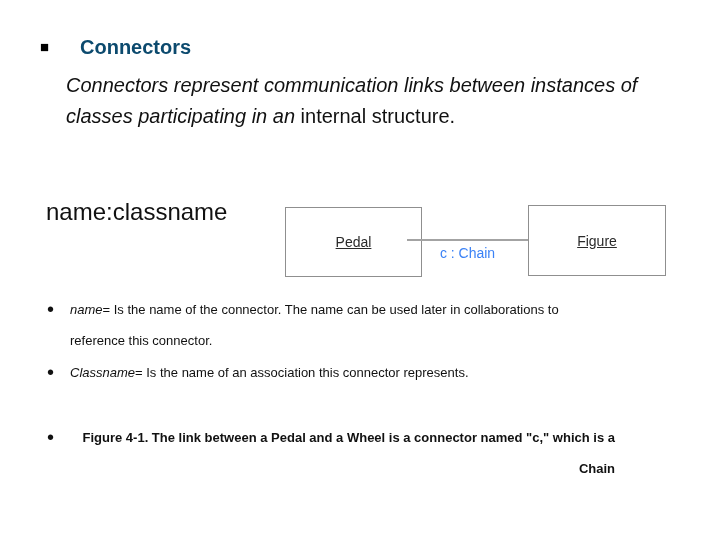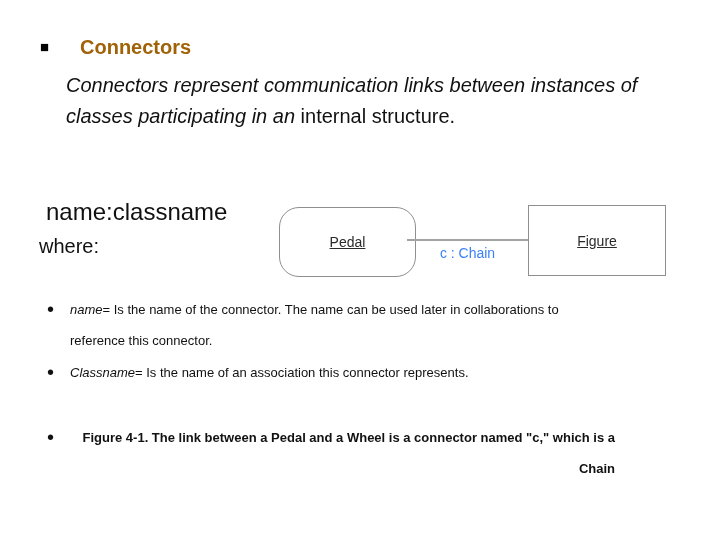--- a/index.html
+++ b/index.html
@@ -3,33 +3,33 @@
 <meta charset="utf-8">
 <style>
   html,body{margin:0;padding:0;background:#fff;}
   .slide{
     position:relative;width:720px;height:540px;background:#ffffff;overflow:hidden;
     font-family:"Liberation Sans",sans-serif;color:#111;
   }
   .slide p{margin:0;}
   .heading{position:absolute;left:40px;top:32px;display:flex;align-items:center;}
   .sq{font-size:15px;line-height:30px;color:#000;width:40px;display:inline-block;}
-  .htext{font-weight:bold;font-size:20px;line-height:30px;color:#a16207;}
+  .htext{font-weight:bold;font-size:20px;line-height:30px;color:#0c4a6e;}
   .para{position:absolute;left:66px;width:585px;font-size:20px;line-height:31px;}
   .intro{top:70px;}
   .note{top:134px;}
   .em{font-style:italic;}
   .syntax{position:absolute;left:46px;top:197px;font-size:24px;line-height:30px;}
   .where{position:absolute;left:39px;top:231px;font-size:20px;line-height:30px;}
   .figure{position:absolute;left:267px;top:204px;width:404px;height:75px;}
   .classbox{
     position:absolute;background:#fff;border:1.5px solid #8f8f8f;
     display:flex;align-items:center;justify-content:center;
   }
-  .classbox.leftbox{left:12px;top:3px;width:135px;height:68px;border-radius:20px;}
+  .classbox.leftbox{left:18px;top:3px;width:135px;height:68px;}
   .classbox.rightbox{left:261px;top:1px;width:136px;height:69px;}
   .clabel{font-size:14px;color:#2a2a2a;text-decoration:underline;}
   .connector-line{position:absolute;left:140px;top:35px;width:121px;height:2px;background:#a3a3a3;}
   .connector-label{position:absolute;left:140px;top:41px;width:121px;text-align:center;font-size:14px;color:#3b82f6;}
   .bullet{position:absolute;left:47px;display:flex;}
   .b1{top:294px;}
   .b2{top:357px;}
   .b3{top:422px;}
   .marker{width:23px;font-size:20px;line-height:31px;color:#111;flex:none;}
   .btext{width:545px;font-size:13px;line-height:31px;}
@@ -43,21 +43,20 @@
   <div class="heading">
     <span class="sq">■</span>
     <span class="htext">Connectors</span>
   </div>
 
   <p class="para intro"><span class="em">Connectors represent communication links between instances of classes participating in an </span><span>internal structure.</span></p>
 
 
   <p class="syntax">name:classname</p>
 
-  <p class="where">where:</p>
 
   <div class="figure">
     <div class="classbox leftbox" style="border-color: rgb(143, 143, 143);">
       <span class="clabel">Pedal</span>
     </div>
     <div class="connector-line" style="background: rgb(163, 163, 163);"></div>
     <div class="connector-label">c : Chain</div>
     <div class="classbox rightbox" style="border-color: rgb(143, 143, 143);">
       <span class="clabel">Figure</span>
     </div>

